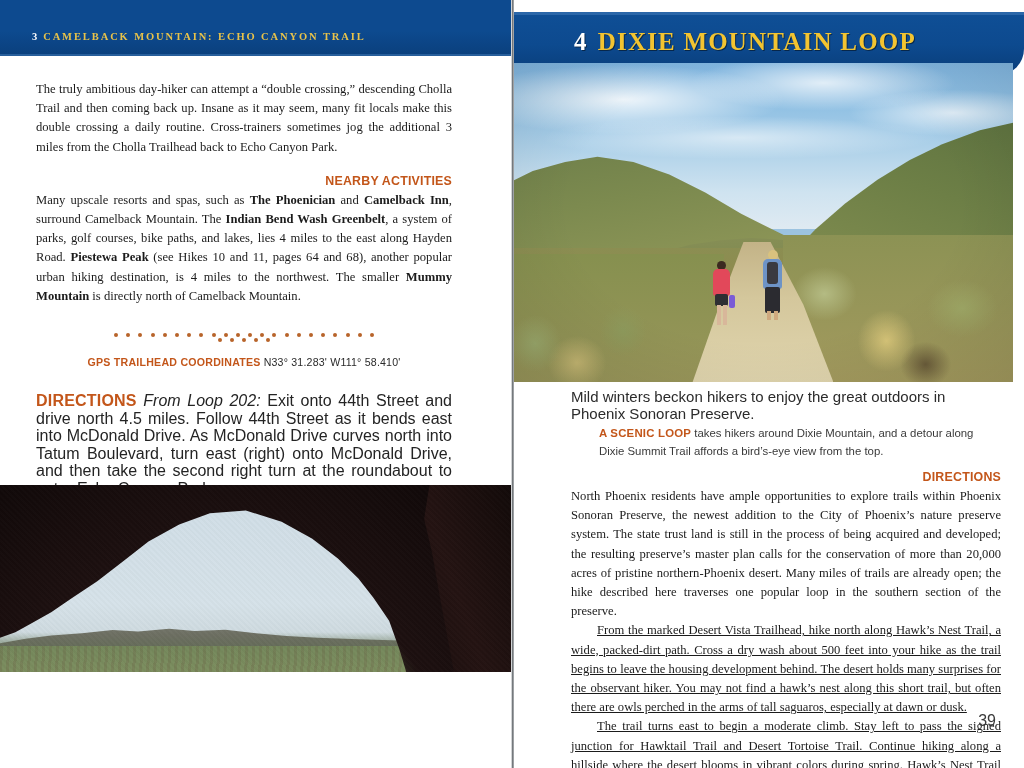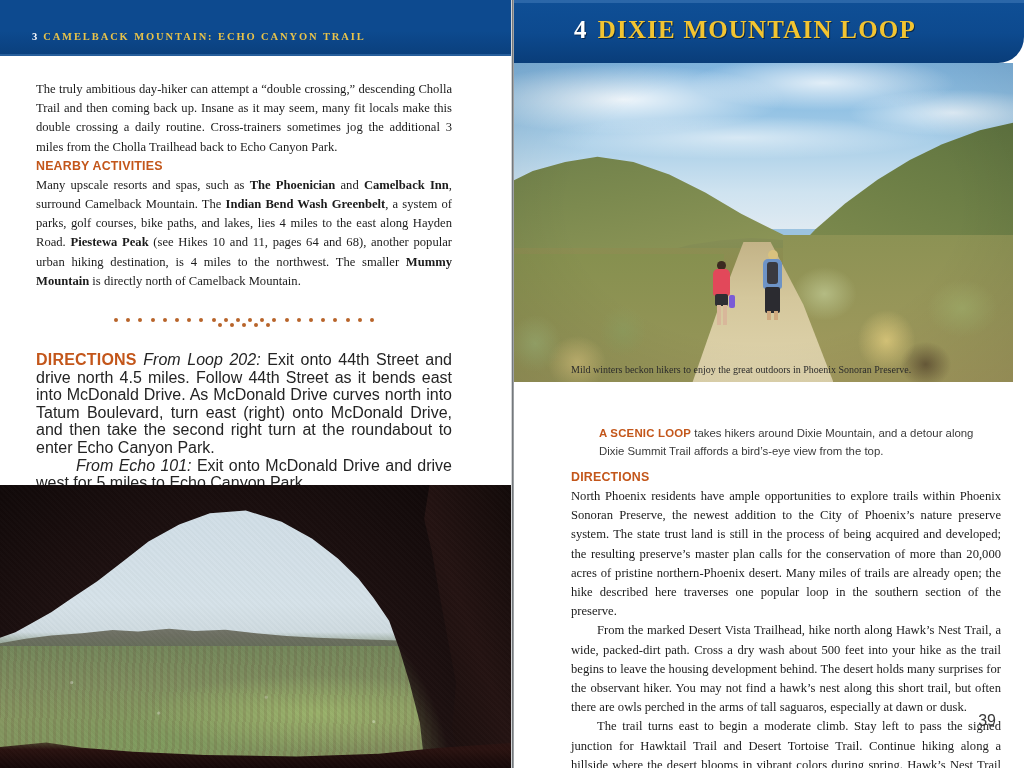--- a/index.html
+++ b/index.html
@@ -1,37 +1,37 @@
 <!DOCTYPE html>
 <html><head>
 <meta charset="utf-8">
 <style>
   html,body{margin:0;padding:0;background:#ffffff;}
   body{width:1024px;height:768px;overflow:hidden;font-family:"Liberation Serif",serif;}
 
   .spread{position:relative;width:1024px;height:768px;background:#ffffff;}
 
   
-  .page-left{position:absolute;left:0;top:0;width:512px;height:768px;background:#ffffff;overflow:hidden;padding-left:8px;}
+  .page-left{position:absolute;left:0;top:0;width:512px;height:672px;background:#ffffff;overflow:hidden;padding-left:8px;}
 
   .lp-header{position:absolute;left:0;top:0;width:512px;height:56px;
     background:linear-gradient(180deg,#0d4a8f 0%,#0d4a8f 55%,#0a3f7c 100%);}
   .lp-header:after{content:"";position:absolute;left:0;bottom:0;width:100%;height:2px;background:#3f78b4;opacity:.55;}
   .lp-header-text{position:absolute;left:32px;top:31px;font-family:"Liberation Serif",serif;
     font-weight:bold;font-size:10.5px;letter-spacing:1.9px;color:#e8c34a;white-space:nowrap;}
   .lp-header-text .num{color:#ffffff;margin-right:4px;}
 
   .lp-body{position:absolute;left:36px;top:80px;width:416px;}
 
   p.body-serif{font-family:"Liberation Serif",serif;font-size:12.6px;line-height:19.2px;
     color:#1b1b1b;margin:0 0 0 0;text-align:justify;}
-  p.body-serif.indent{text-indent:26px;}
+  p.body-serif.indent{text-indent:26px;text-decoration:underline;}
 
   .sec-head{font-family:"Liberation Sans",sans-serif;font-weight:bold;font-size:12.4px;
-    letter-spacing:.2px;color:#c3561a;margin:2px 0 3px 0;}
+    letter-spacing:.2px;color:#c3561a;margin:17px 0 3px 0;text-align:right;}
 
   .dots{margin:26px auto 0 auto;width:276px;text-align:center;line-height:0;}
   .dots span{display:inline-block;width:4px;height:4px;border-radius:50%;background:#b8642a;margin:0 4.1px;}
 
   .gps-line{margin-top:14px;text-align:center;font-family:"Liberation Sans",sans-serif;font-size:10.6px;}
   .gps-label{font-weight:bold;color:#c3561a;letter-spacing:.25px;}
   .gps-val{color:#2a2a2a;letter-spacing:.2px;}
 
   .dir-block{margin-top:24px;font-family:"Liberation Sans",sans-serif;font-size:16px;
     line-height:17.6px;color:#242424;text-align:justify;}
@@ -76,21 +76,21 @@
   .cave-grain{position:absolute;left:0;top:0;width:100%;height:100%;
     background:repeating-linear-gradient(45deg,rgba(255,255,255,.012) 0 2px,rgba(0,0,0,.02) 2px 4px);}
 
   
   .gutter{position:absolute;left:511px;top:0;width:3px;height:768px;
     background:linear-gradient(90deg,#ffffff 0%,#9fa4a8 35%,#585c60 60%,#cfd2d4 100%);}
 
   
   .page-right{position:absolute;left:514px;top:0;width:510px;height:768px;background:#ffffff;overflow:hidden;}
 
-  .rp-header{position:absolute;left:0;top:0;width:510px;height:63px;
+  .rp-header{position:absolute;left:0;top:12px;width:510px;height:63px;
     background:linear-gradient(180deg,#0f4f96 0%,#0d4a8f 52%,#093d79 100%);
     border-bottom-right-radius:26px;}
   .rp-header:after{content:"";position:absolute;left:0;top:0;width:100%;height:3px;
     background:#4d86c0;opacity:.45;}
   .rp-title{position:absolute;left:60px;top:16px;font-family:"Liberation Serif",serif;
     font-weight:bold;font-size:25px;letter-spacing:1.2px;color:#f2c431;white-space:nowrap;
     text-shadow:1px 1px 0 rgba(0,0,0,.45);}
   .rp-title .num{color:#ffffff;margin-right:10px;}
 
   
@@ -140,22 +140,22 @@
   .tp-hiker2{position:absolute;left:49.5%;top:58.5%;width:24px;height:70px;}
   .tp-hiker2 .head{position:absolute;left:7px;top:0;width:10px;height:10px;border-radius:50%;background:#d9c27e;}
   .tp-hiker2 .torso{position:absolute;left:2px;top:9px;width:19px;height:30px;background:#6d93c6;border-radius:5px 5px 3px 3px;}
   .tp-hiker2 .pack{position:absolute;left:6px;top:12px;width:11px;height:22px;background:#3a3a40;border-radius:3px;}
   .tp-hiker2 .pants{position:absolute;left:4px;top:37px;width:15px;height:26px;background:#2b2b30;border-radius:2px;}
   .tp-hiker2 .legs{position:absolute;left:6px;top:61px;width:11px;height:9px;
     background:linear-gradient(90deg,#cfa97f 0 4px,transparent 4px 7px,#cfa97f 7px 11px);}
   .tp-vignette{position:absolute;left:0;top:0;width:100%;height:100%;
     background:radial-gradient(ellipse at 50% 45%,rgba(0,0,0,0) 55%,rgba(0,0,0,.10) 100%);}
 
-  .rp-caption{position:absolute;left:57px;top:364px;width:430px;
-    font-family:Liberation Serif, serif;font-size:10px;color:#2b2b2b;}
+  .rp-caption{position:absolute;left:57px;top:388px;width:430px;
+    font-family:Liberation Sans, sans-serif;font-size:15px;color:#2b2b2b;}
 
   .rp-lead{position:absolute;left:85px;top:424px;width:390px;
     font-family:"Liberation Sans",sans-serif;font-size:11.4px;line-height:18px;color:#3a3a3a;}
   .rp-lead b{color:#c3561a;letter-spacing:.2px;}
 
   .rp-desc{position:absolute;left:57px;top:470px;width:430px;}
   .rp-desc .sec-head{margin-top:0;}
 
   .page-num{position:absolute;right:28px;bottom:38px;
     font-family:"Liberation Sans",sans-serif;font-size:16px;color:#3a3a3a;}
@@ -175,20 +175,24 @@
 
     <div class="lp-body">
 
       <p class="body-serif">The truly ambitious day-hiker can attempt a “double crossing,” descending Cholla Trail and then coming back up. Insane as it may seem, many fit locals make this double crossing a daily routine. Cross-trainers sometimes jog the additional 3 miles from the Cholla Trailhead back to Echo Canyon Park.</p>
 
       <div class="sec-head">NEARBY ACTIVITIES</div>
       <p class="body-serif">Many upscale resorts and spas, such as <b>The Phoenician</b> and <b>Camelback Inn</b>, surround Camelback Mountain. The <b>Indian Bend Wash Greenbelt</b>, a system of parks, golf courses, bike paths, and lakes, lies 4 miles to the east along Hayden Road. <b>Piestewa Peak</b> (see Hikes 10 and 11, pages 64 and 68), another popular urban hiking destination, is 4 miles to the northwest. The smaller <b>Mummy Mountain</b> is directly north of Camelback Mountain.</p>
 
       <div class="dots"><span></span><span></span><span></span><span></span><span></span><span></span><span></span><span></span><span></span><span></span><span></span><span></span><span></span><span></span><span></span><span></span><span></span><span></span><span></span><span></span><span></span><span></span><span></span><span></span><span></span><span></span><span></span></div>
 
+      <div class="gps-line">
+        <span class="gps-label">GPS TRAILHEAD COORDINATES</span>
+        <span class="gps-val">N33° 31.283'  W111° 58.410'</span>
+      </div>
 
       <div class="dir-block">
         <p style="margin:0;text-align:justify;">
           <span class="dir-label">DIRECTIONS</span>
           <span class="dir-from">From Loop 202:</span><span> Exit onto 44th Street and drive north 4.5 miles. Follow 44th Street as it bends east into McDonald Drive. As McDonald Drive curves north into Tatum Boulevard, turn east (right) onto McDonald Drive, and then take the second right turn at the roundabout to enter Echo Canyon Park.</span>
         </p>
         <p class="dir-p2" style="margin:0;text-align:justify;">
           <span class="dir-from">From Echo 101:</span><span> Exit onto McDonald Drive and drive west for 5 miles to Echo Canyon Park.</span>
         </p>
       </div>

